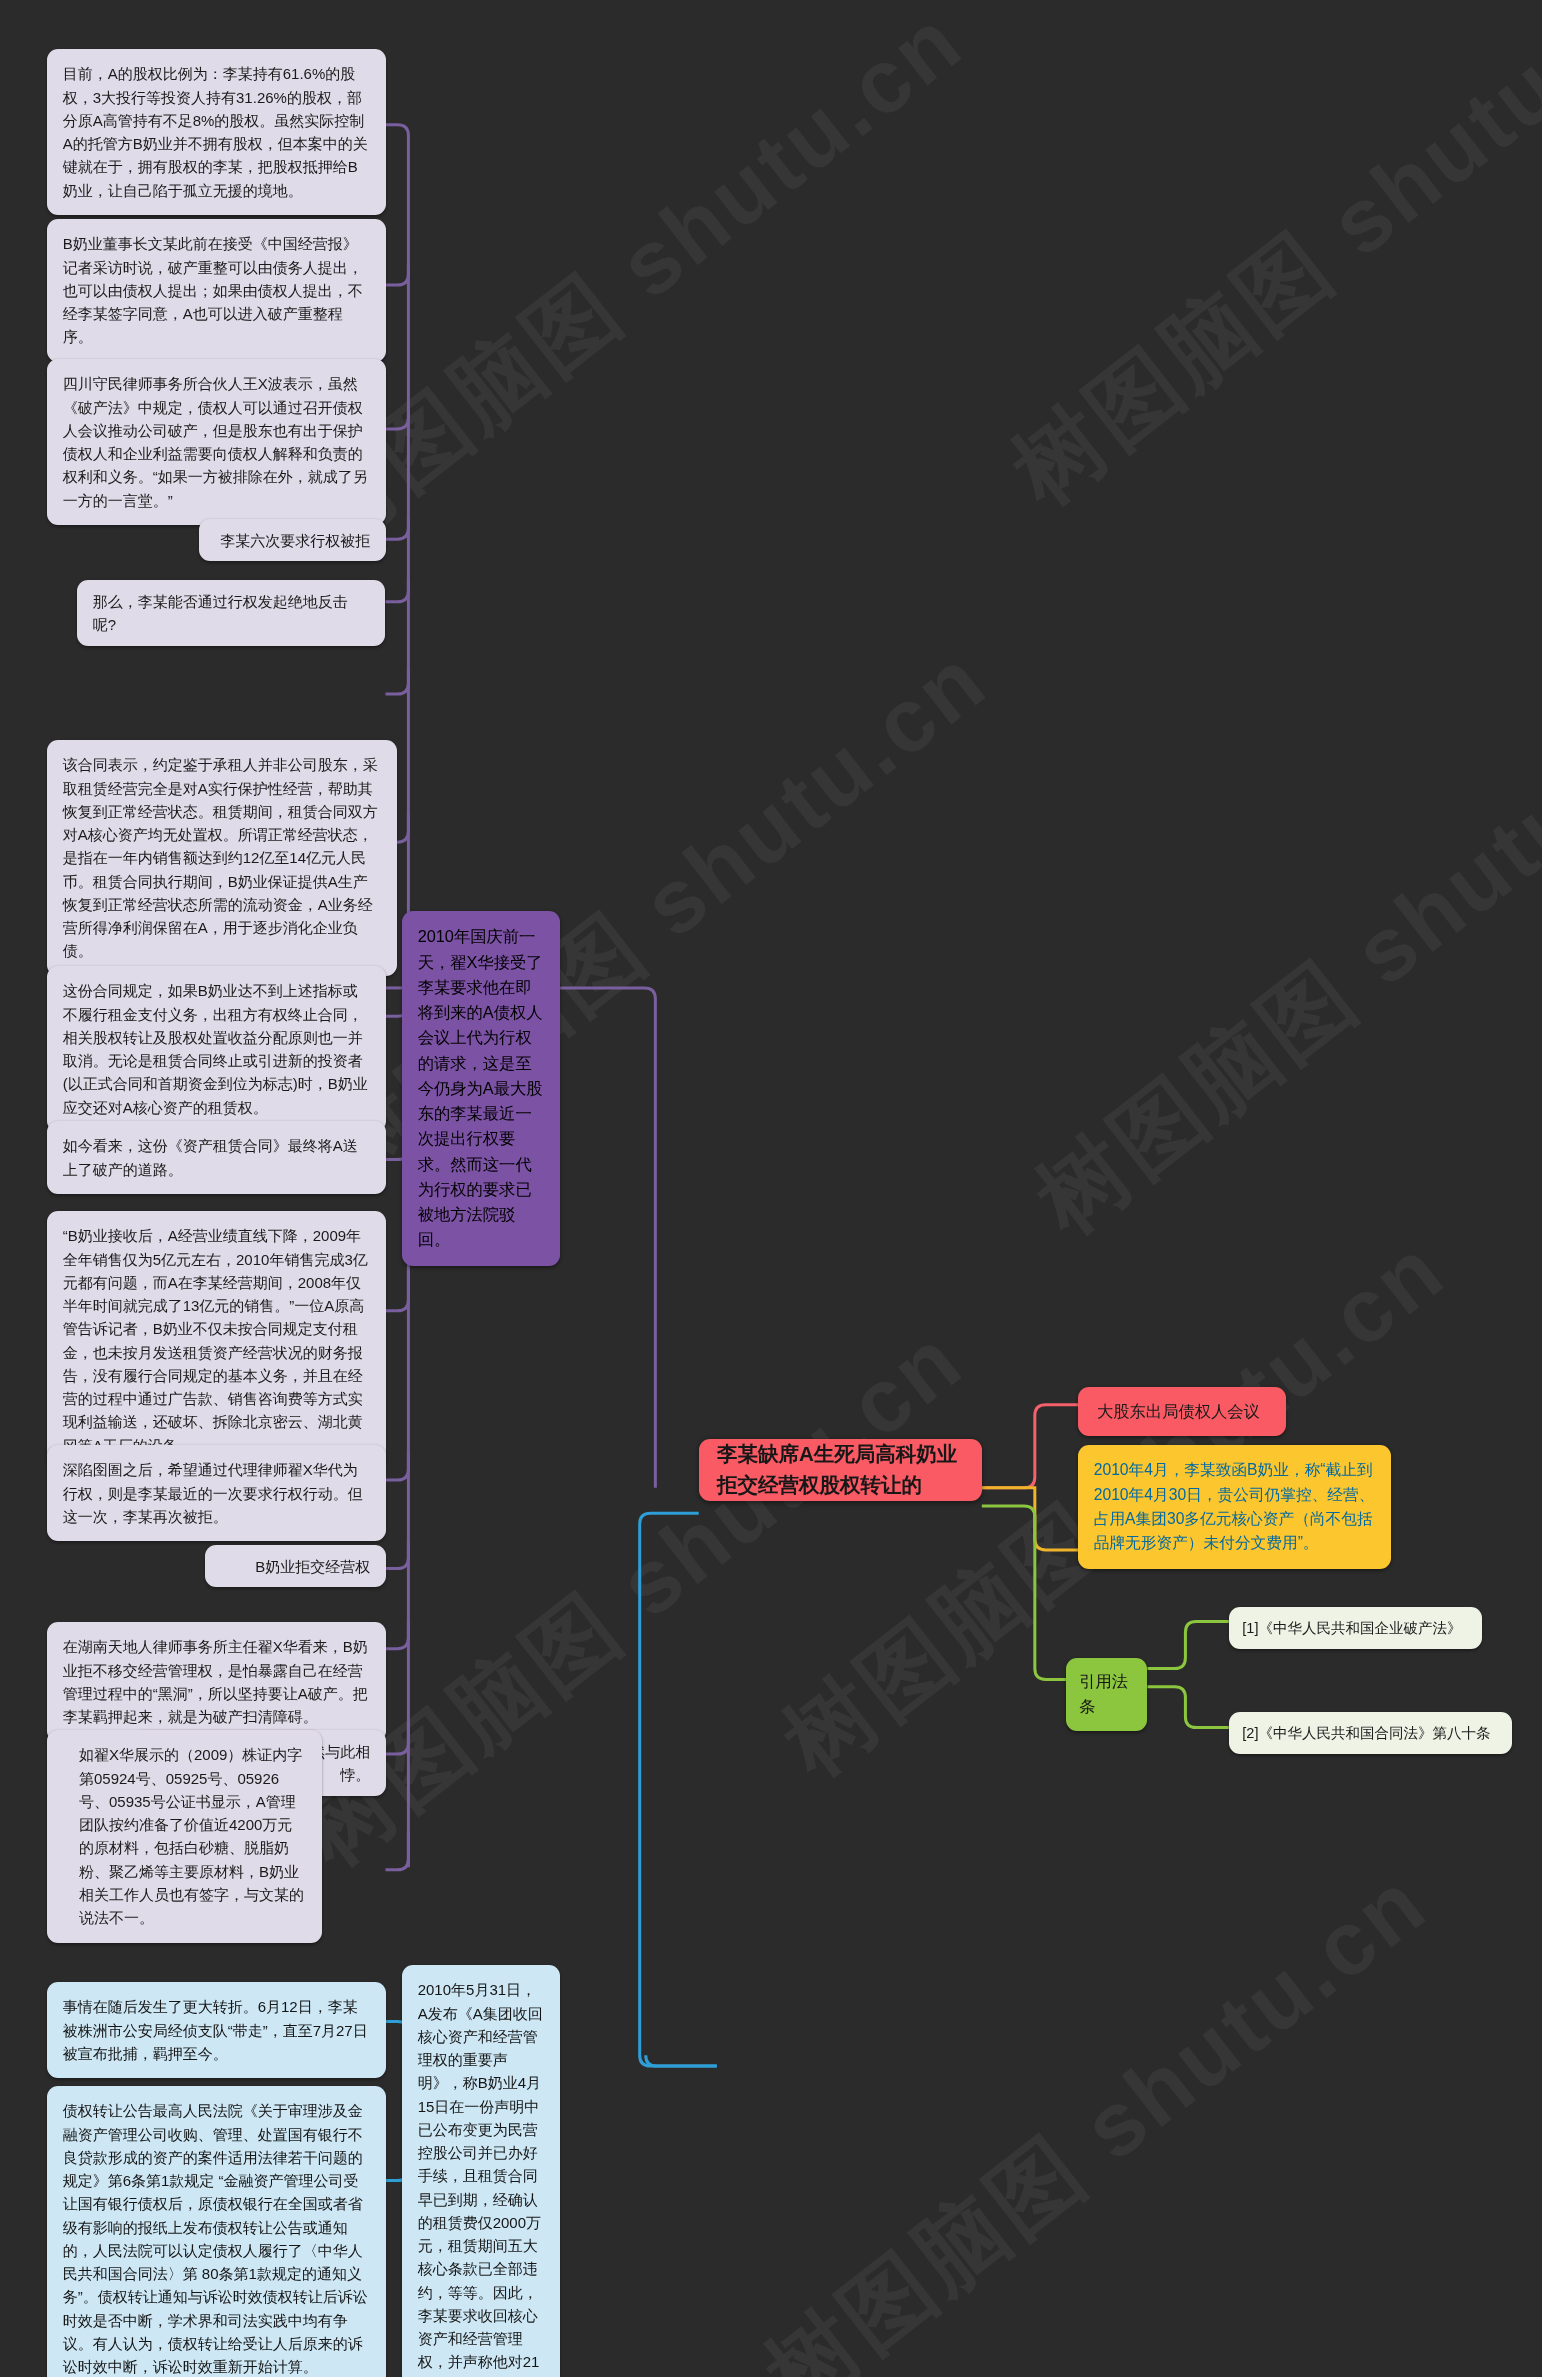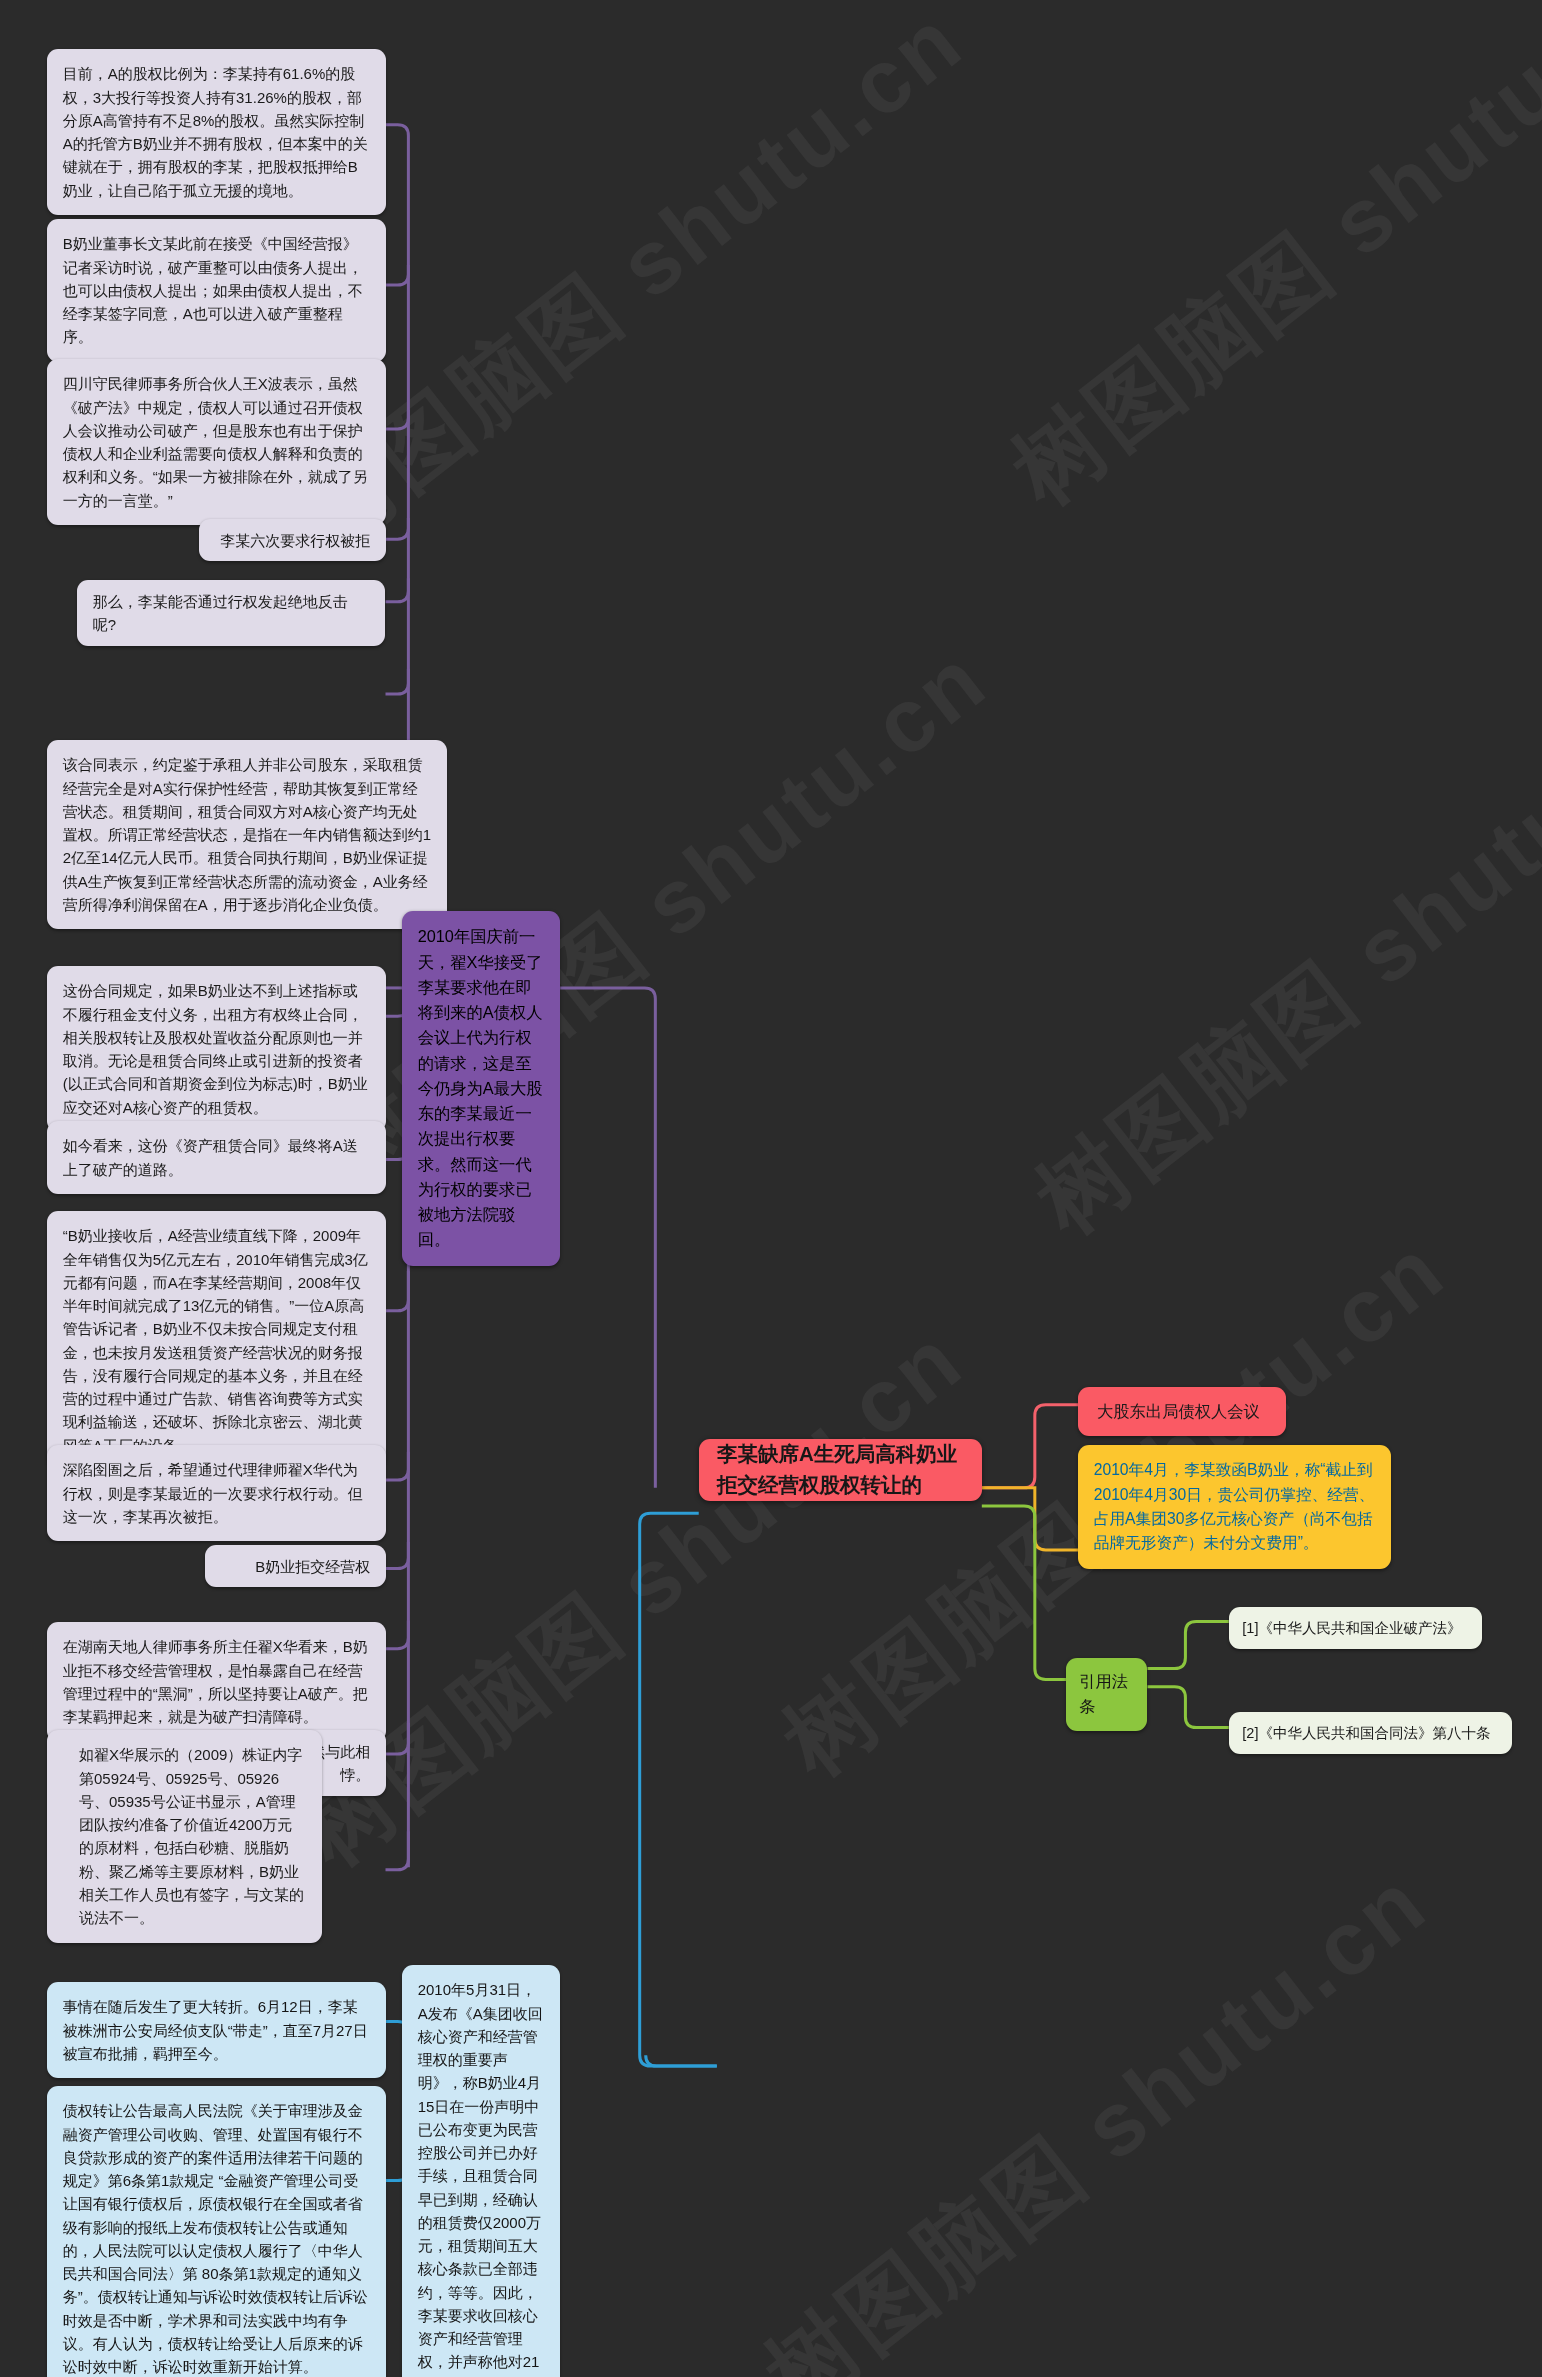--- a/index.html
+++ b/index.html
@@ -106,21 +106,21 @@
 
   <div class="node lav" style="left:47px;top:219px;width:339px;">B奶业董事长文某此前在接受《中国经营报》记者采访时说，破产重整可以由债务人提出，也可以由债权人提出；如果由债权人提出，不经李某签字同意，A也可以进入破产重整程序。</div>
 
   <div class="node lav" style="left:47px;top:359px;width:339px;">四川守民律师事务所合伙人王X波表示，虽然《破产法》中规定，债权人可以通过召开债权人会议推动公司破产，但是股东也有出于保护债权人和企业利益需要向债权人解释和负责的权利和义务。“如果一方被排除在外，就成了另一方的一言堂。”</div>
 
   <div class="node lav short ralign" style="left:199px;top:519px;width:187px;">李某六次要求行权被拒</div>
 
   <div class="node lav short" style="left:77px;top:580px;width:308px;">那么，李某能否通过行权发起绝地反击呢?</div>
 
 
-  <div class="node lav" style="left:47px;top:740px;width:400px;">该合同表示，约定鉴于承租人并非公司股东，采取租赁经营完全是对A实行保护性经营，帮助其恢复到正常经营状态。租赁期间，租赁合同双方对A核心资产均无处置权。所谓正常经营状态，是指在一年内销售额达到约12亿至14亿元人民币。租赁合同执行期间，B奶业保证提供A生产恢复到正常经营状态所需的流动资金，A业务经营所得净利润保留在A，用于逐步消化企业负债。</div>
+  <div class="node lav" style="left:47px;top:740px;width:350px;">该合同表示，约定鉴于承租人并非公司股东，采取租赁经营完全是对A实行保护性经营，帮助其恢复到正常经营状态。租赁期间，租赁合同双方对A核心资产均无处置权。所谓正常经营状态，是指在一年内销售额达到约12亿至14亿元人民币。租赁合同执行期间，B奶业保证提供A生产恢复到正常经营状态所需的流动资金，A业务经营所得净利润保留在A，用于逐步消化企业负债。</div>
 
   <div class="node lav" style="left:47px;top:966px;width:339px;">这份合同规定，如果B奶业达不到上述指标或不履行租金支付义务，出租方有权终止合同，相关股权转让及股权处置收益分配原则也一并取消。无论是租赁合同终止或引进新的投资者(以正式合同和首期资金到位为标志)时，B奶业应交还对A核心资产的租赁权。</div>
 
   <div class="node lav" style="left:47px;top:1121px;width:339px;">如今看来，这份《资产租赁合同》最终将A送上了破产的道路。</div>
 
   <div class="node lav" style="left:47px;top:1211px;width:339px;">“B奶业接收后，A经营业绩直线下降，2009年全年销售仅为5亿元左右，2010年销售完成3亿元都有问题，而A在李某经营期间，2008年仅半年时间就完成了13亿元的销售。”一位A原高管告诉记者，B奶业不仅未按合同规定支付租金，也未按月发送租赁资产经营状况的财务报告，没有履行合同规定的基本义务，并且在经营的过程中通过广告款、销售咨询费等方式实现利益输送，还破坏、拆除北京密云、湖北黄冈等A工厂的设备。</div>
 
   <div class="node lav" style="left:47px;top:1445px;width:339px;">深陷囹圄之后，希望通过代理律师翟X华代为行权，则是李某最近的一次要求行权行动。但这一次，李某再次被拒。</div>
 
   <div class="node lav short ralign" style="left:205px;top:1545px;width:181px;">B奶业拒交经营权</div>

